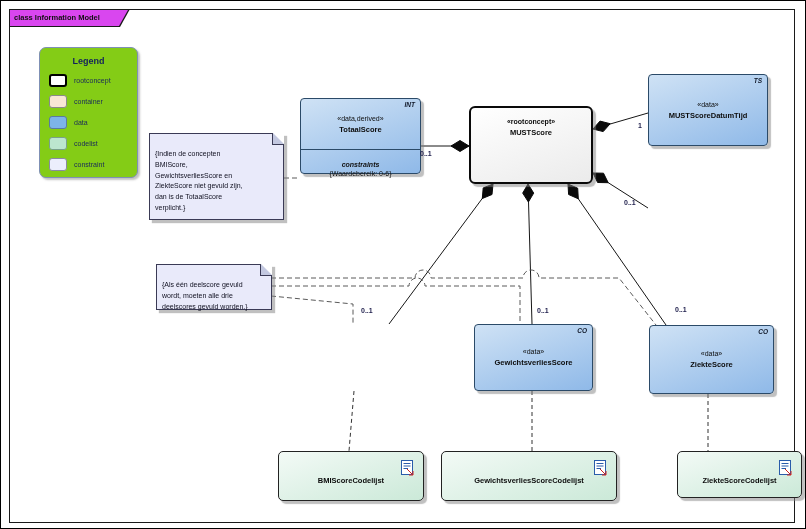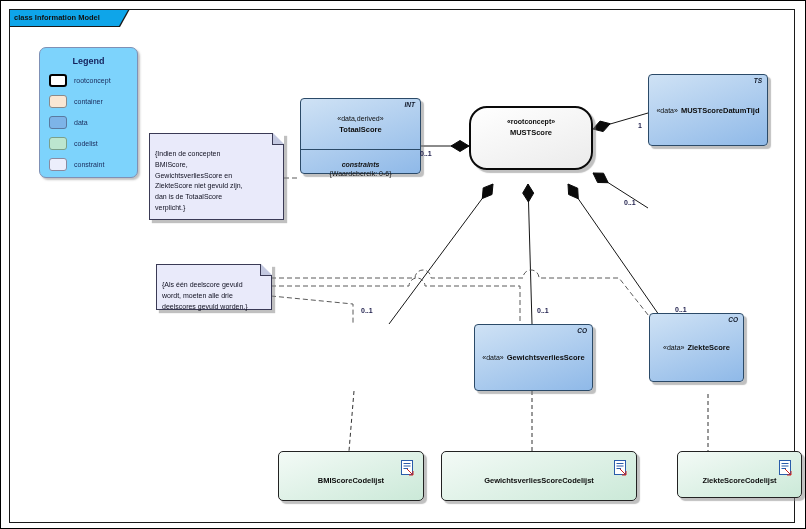--- a/index.html
+++ b/index.html
@@ -4,26 +4,26 @@
 <style>
   html,body { margin:0; padding:0; background:#fff; }
   .page {
     position:relative; width:806px; height:529px; background:#ffffff;
     border:1px solid #000; box-sizing:border-box; overflow:hidden;
     font-family:"Liberation Sans","DejaVu Sans",sans-serif; color:#111;
   }
   .frame { position:absolute; left:8px; top:8px; width:784px; height:512px; border:1px solid #1a1a1a; }
   .tab-outer { position:absolute; left:8px; top:8px; width:121px; height:18px; background:#1a1a1a;
     clip-path:polygon(0 0,100% 0,calc(100% - 10px) 100%,0 100%); }
-  .tab-inner { position:absolute; left:9px; top:9px; width:119px; height:16px; background:#0ea5e9;
+  .tab-inner { position:absolute; left:9px; top:9px; width:119px; height:16px; background:#d946ef;
     clip-path:polygon(0 0,calc(100% - 1px) 0,calc(100% - 10px) 100%,0 100%);
     font-size:7.5px; font-weight:bold; line-height:16px; padding-left:4px; box-sizing:border-box; }
 
   
-  .legend { position:absolute; left:38px; top:46px; width:97px; height:129px; background:#7dd3fc;
+  .legend { position:absolute; left:38px; top:46px; width:97px; height:129px; background:#84cc16;
     border:1px solid #7f90b5; border-radius:7px; box-shadow:2px 2px 2px rgba(120,120,120,.45); }
   .legend-title { text-align:center; font-weight:bold; font-size:9px; color:#14225c; margin-top:8px; }
   .legend-row { display:flex; align-items:center; gap:7px; margin:8px 0 0 9px; }
   .swatch { width:18px; height:13px; border-radius:3px; box-sizing:border-box; flex:0 0 auto; }
   .legend-label { font-size:7px; color:#1a2a5a; }
 
   
   .note { position:absolute; background:#e9eafa; border:1px solid #3a3a55;
     box-shadow:3px 3px 1px rgba(130,130,130,.5); font-size:7px; line-height:1.55;
     padding:4px 5px; box-sizing:border-box; white-space:pre-line; color:#101020; }
@@ -33,45 +33,45 @@
   .note1 { left:148px; top:132px; width:135px; height:87px; }
   .note2 { left:155px; top:263px; width:116px; height:46px; }
 
   
   .box { position:absolute; border:1px solid #2b4a68; border-radius:4px;
     background:linear-gradient(160deg,#cfe2f5 0%,#8fb9e8 100%);
     box-shadow:3px 3px 1px rgba(130,130,130,.5); box-sizing:border-box; }
   .tag { position:absolute; top:2px; right:5px; font-size:6.5px; font-style:italic; font-weight:600; color:#101828; }
   .stereo { text-align:center; font-size:7px; color:#0c0c0c; }
   .cname { text-align:center; font-size:7.5px; font-weight:bold; color:#0c0c0c; }
-  .centered { display:flex; flex-direction:row; align-items:center; justify-content:center; gap:3px; height:100%; }
+  .centered { display:flex; flex-direction:column; align-items:center; justify-content:center; gap:3px; height:100%; }
 
   .b-totaal { left:299px; top:97px; width:121px; height:76px; }
   .b-totaal .comp1 { height:50px; display:flex; flex-direction:column; align-items:center; justify-content:center; gap:3px; }
   .b-totaal .comp2 { border-top:1px solid #2b4a68; height:37px; display:flex; flex-direction:column; align-items:center; justify-content:center; gap:2px; }
   .constr-kw { font-size:7px; font-style:italic; font-weight:600; }
   .constr-val { font-size:7px; }
 
-  .b-must { left:468px; top:105px; width:124px; height:64px; border:2.5px solid #0a0a0a; border-radius:18px;
+  .b-must { left:468px; top:105px; width:124px; height:78px; border:2.5px solid #0a0a0a; border-radius:6px;
     background:linear-gradient(160deg,#ffffff 0%,#ebebeb 100%); }
   .b-must .inner { padding-top:10px; display:flex; flex-direction:column; align-items:center; gap:3px; }
 
   .b-datumtijd  { left:647px; top:73px;  width:120px; height:72px; }
   .b-toelicht   { left:647px; top:188px; width:120px; height:67px; }
   .b-bmi        { left:299px; top:323px; width:116px; height:67px; }
   .b-gewicht    { left:473px; top:323px; width:119px; height:67px; }
-  .b-ziekte     { left:648px; top:312px; width:95px; height:69px; }
+  .b-ziekte     { left:648px; top:324px; width:125px; height:69px; }
 
   .codelist { position:absolute; border:1px solid #222; border-radius:5px;
     background:linear-gradient(160deg,#f3faf6 0%,#cbe9d8 100%);
     box-shadow:3px 3px 1px rgba(130,130,130,.5); box-sizing:border-box;
     display:flex; align-items:flex-start; justify-content:center; padding-top:24px; }
   .codelist .cname { font-size:7.5px; }
   .cl-bmi     { left:277px; top:450px; width:146px; height:50px; }
-  .cl-gewicht { left:440px; top:450px; width:196px; height:50px; }
+  .cl-gewicht { left:440px; top:450px; width:176px; height:50px; }
   .cl-ziekte  { left:676px; top:450px; width:125px; height:47px; }
   .doc-ic { position:absolute; top:8px; right:9px; }
 
   .mult { position:absolute; font-size:7px; font-weight:600; color:#1c1c4a; }
   .m-totaal    { left:419px; top:149px; }
   .m-datumtijd { left:637px; top:121px; }
   .m-toelicht  { left:623px; top:198px; }
   .m-bmi       { left:360px; top:306px; }
   .m-gewicht   { left:536px; top:306px; }
   .m-ziekte    { left:674px; top:305px; }

